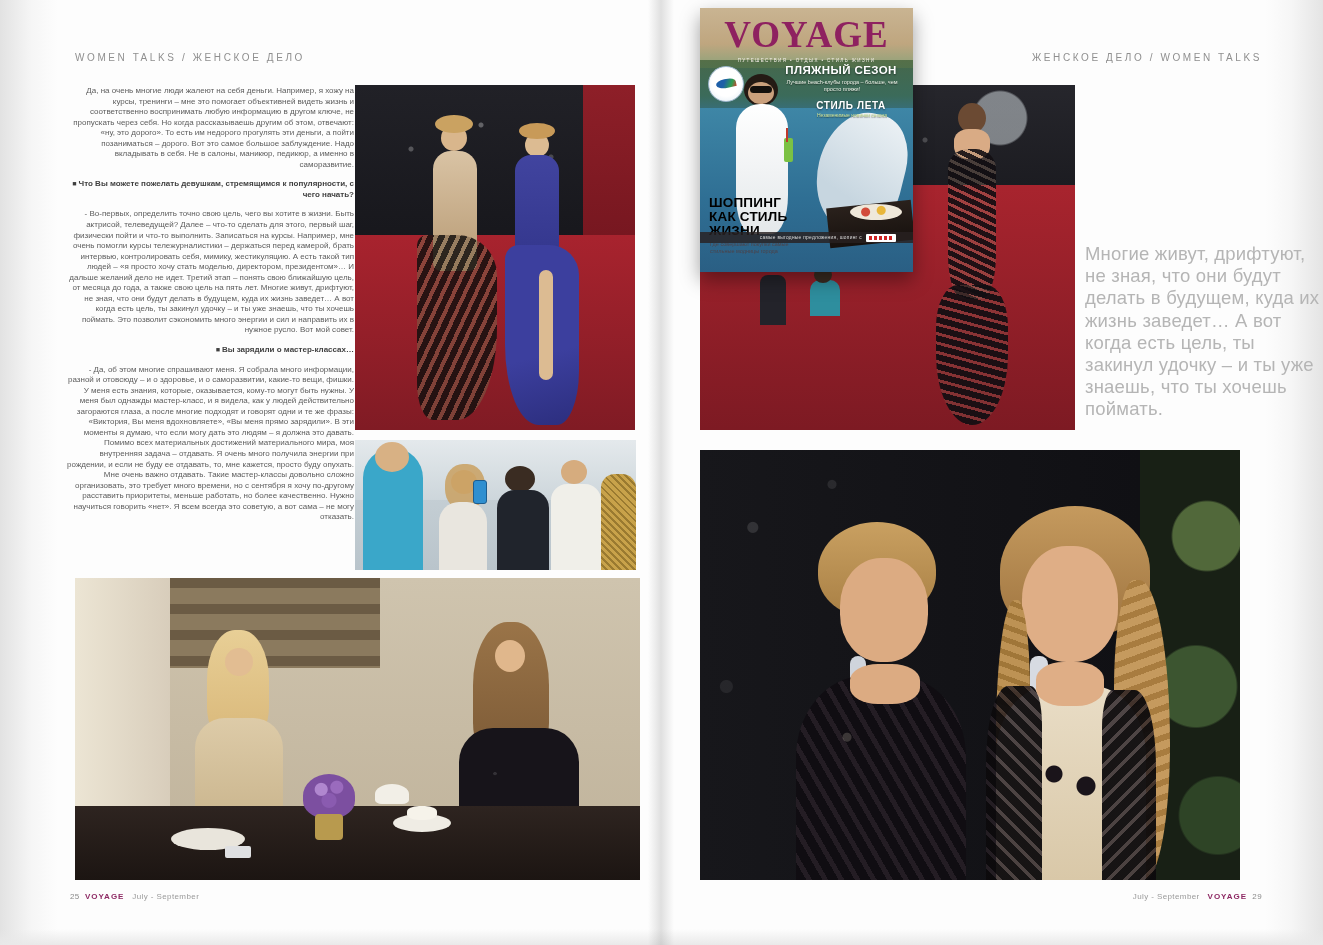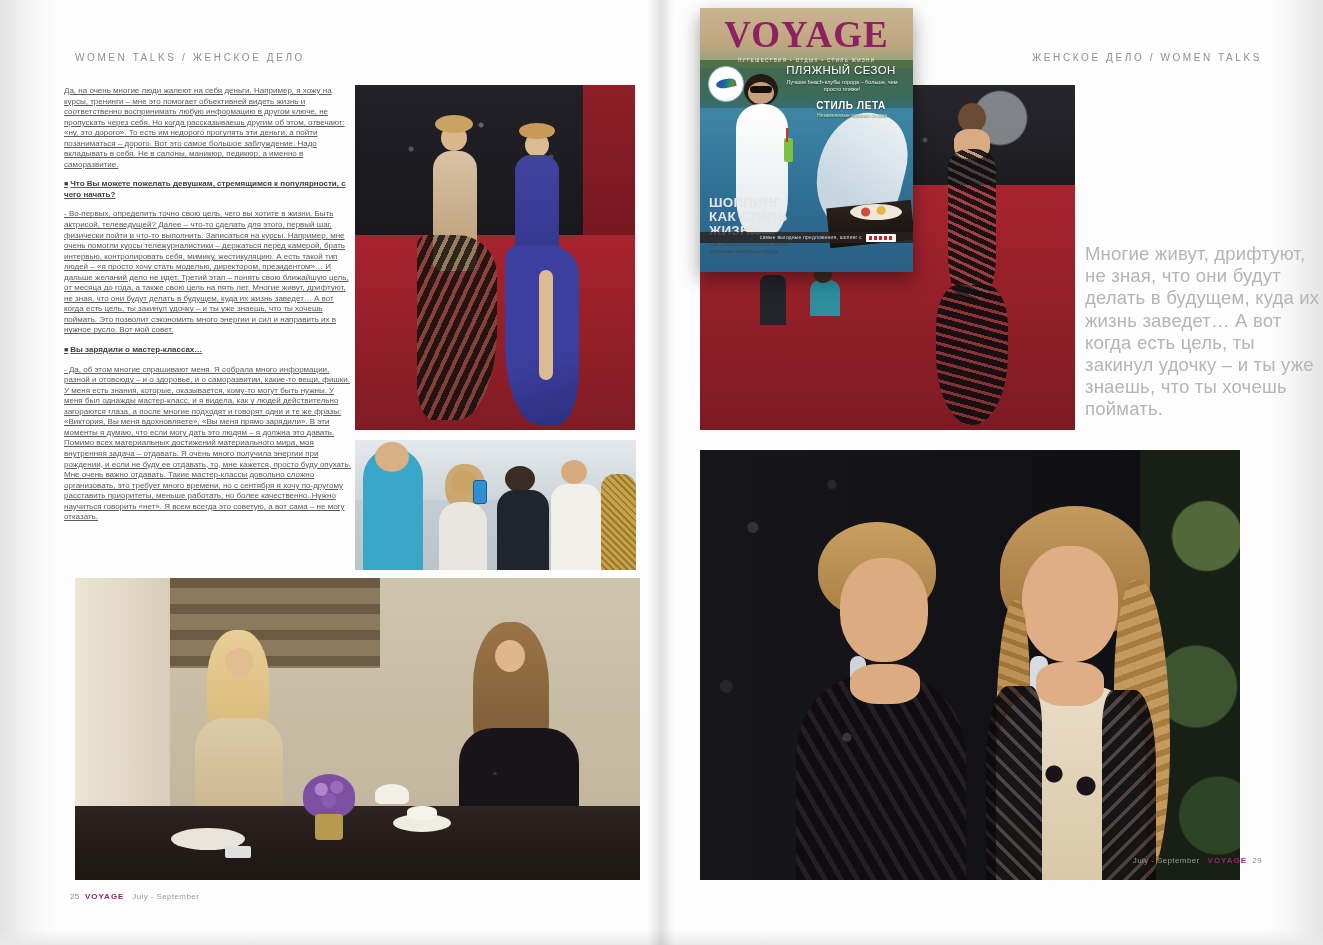--- a/index.html
+++ b/index.html
@@ -11,21 +11,21 @@
 
   
   .edge-l{left:0;top:0;width:58px;height:945px;background:linear-gradient(90deg,#e2e2e2,#f6f6f6 55%,rgba(255,255,255,0));}
   .edge-r{right:0;top:0;width:58px;height:945px;background:linear-gradient(270deg,#e4e4e4,#f6f6f6 55%,rgba(255,255,255,0));}
   .edge-b{left:0;bottom:0;width:1323px;height:16px;background:linear-gradient(0deg,#e9e9e9,rgba(255,255,255,0));}
   .gutter{left:648px;top:0;width:26px;height:945px;
           background:linear-gradient(90deg,rgba(255,255,255,0),rgba(90,90,90,.18) 50%,rgba(255,255,255,0));}
 
   .runhead{font-size:10px;letter-spacing:2.6px;color:#8f8f8f;text-transform:uppercase;}
 
-  .bodytext{font-size:8px;line-height:1.32;color:#5c5c5c;text-align:left;text-decoration:underline;}
+  .bodytext{font-size:8px;line-height:1.32;color:#5c5c5c;text-align:right;}
   .bodytext .para{margin:0 0 9px 0;}
   .bodytext .q{margin:0 0 9px 0;font-weight:bold;color:#3f3f3f;}
   .bodytext .qm{font-size:7px;color:#3f3f3f;margin-right:2px;}
 
   .pullquote{font-size:18.5px;line-height:1.2;color:#b5b5b5;letter-spacing:.2px;}
 
   .footer{font-size:8px;color:#9a9a9a;letter-spacing:.4px;}
   .footer .brand{color:#8e2a64;font-weight:bold;letter-spacing:1px;}
   .footer .pn{color:#8a8a8a;}
 
@@ -41,28 +41,28 @@
   .cov-mast{position:absolute;left:0;top:8px;width:213px;text-align:center;
            font-family:"Liberation Serif",serif;font-weight:bold;font-size:37px;line-height:1;
            color:#8e2160;letter-spacing:1px;}
   .cov-tagline{position:absolute;left:6px;top:50px;width:201px;text-align:center;font-size:4.5px;
            letter-spacing:1.4px;color:#f3eee8;text-transform:uppercase;white-space:nowrap;overflow:hidden;}
   .cov-badge{position:absolute;left:8px;top:58px;width:34px;height:34px;border-radius:50%;
            background:radial-gradient(circle at 50% 45%,#ffffff 55%,#dce8f2);border:1px solid #9db6cc;}
   .cov-badge .wing{position:absolute;left:7px;top:12px;width:20px;height:9px;border-radius:50% 50% 0 60%;
            background:linear-gradient(120deg,#1d5fa8 40%,#2f9e4f 75%,#d23c2e);transform:rotate(-12deg);}
   .cov-beach-t{position:absolute;left:72px;top:56px;width:138px;text-align:center;
-           color:#fff;font-weight:normal;font-size:11.5px;letter-spacing:.4px;text-shadow:0 1px 2px rgba(0,0,0,.5);}
+           color:#fff;font-weight:bold;font-size:11.5px;letter-spacing:.4px;text-shadow:0 1px 2px rgba(0,0,0,.5);}
   .cov-beach-s{position:absolute;left:78px;top:71px;width:128px;text-align:center;color:#eef3e9;
            font-size:5.5px;line-height:1.25;text-shadow:0 1px 1px rgba(0,0,0,.5);}
   .cov-hits-t{position:absolute;left:96px;top:92px;width:110px;text-align:center;color:#fff;
            font-weight:bold;font-size:10px;letter-spacing:.6px;text-shadow:0 1px 2px rgba(0,0,0,.5);}
   .cov-hits-s{position:absolute;left:104px;top:104px;width:96px;text-align:center;color:#cfe49a;
            font-size:5px;line-height:1.25;text-shadow:0 1px 1px rgba(0,0,0,.5);}
-  .cov-shop-t{position:absolute;left:9px;top:188px;color:#e5e5e5;font-weight:bold;font-size:13.5px;
+  .cov-shop-t{position:absolute;left:9px;top:188px;color:#000000;font-weight:bold;font-size:13.5px;
            line-height:1.03;white-space:pre-line;letter-spacing:.2px;}
   .cov-shop-s{position:absolute;left:10px;top:233px;width:92px;color:#4c4248;font-size:5.5px;line-height:1.3;}
   .cov-strip{position:absolute;left:0;top:224px;width:213px;height:11px;background:rgba(40,33,33,.82);}
   .cov-strip-text{position:absolute;left:42px;top:226.5px;width:120px;color:#ddd;font-size:4.8px;
            letter-spacing:.3px;text-align:right;}
   .cov-strip-logo{position:absolute;left:166px;top:225.5px;width:30px;height:8px;background:#fff;border-radius:1px;}
   .cov-strip-logo i{position:absolute;left:3px;top:2px;width:24px;height:4px;display:block;
            background:repeating-linear-gradient(90deg,#c22 0 3px,rgba(0,0,0,0) 3px 5px);}
 </style>
 </head>
@@ -265,20 +265,20 @@
     <div class="blob" style="left:286px;top:236px;width:56px;height:194px;border-radius:40% 20% 0 0;
          background:repeating-linear-gradient(45deg,rgba(12,10,12,.95) 0 8px,rgba(40,32,38,.8) 8px 12px);"></div>
     <div class="blob" style="left:402px;top:240px;width:54px;height:190px;border-radius:20% 40% 0 0;
          background:repeating-linear-gradient(-45deg,rgba(12,10,12,.95) 0 8px,rgba(40,32,38,.8) 8px 12px);"></div>
     <div class="blob" style="left:336px;top:212px;width:68px;height:44px;border-radius:40%;background:#dfae86;"></div>
     <div class="blob" style="left:330px;top:300px;width:80px;height:60px;border-radius:50%;
          background:radial-gradient(circle at 30% 40%,#1a141a 0 8px,rgba(0,0,0,0) 9px),
                     radial-gradient(circle at 70% 60%,#1a141a 0 9px,rgba(0,0,0,0) 10px),rgba(0,0,0,0);"></div>
   </div>
 
-  <div class="abs footer" style="left:1060px;top:856px;width:202px;text-align:right;">
+  <div class="abs footer" style="left:1060px;top:892px;width:202px;text-align:right;">
     <span>July - September</span>&nbsp;&nbsp;
     <span class="brand">VOYAGE</span>&nbsp;
     <span class="pn">29</span>
   </div>
 
   <div class="abs gutter"></div>
 </div>
 
 </body></html>

